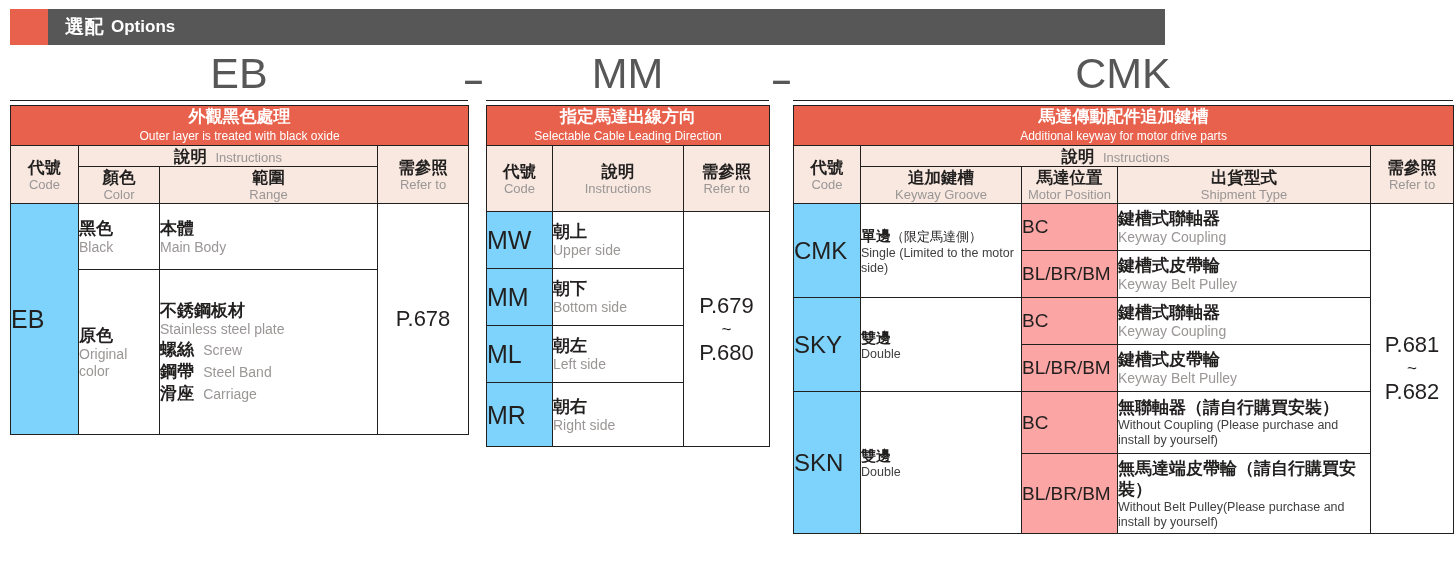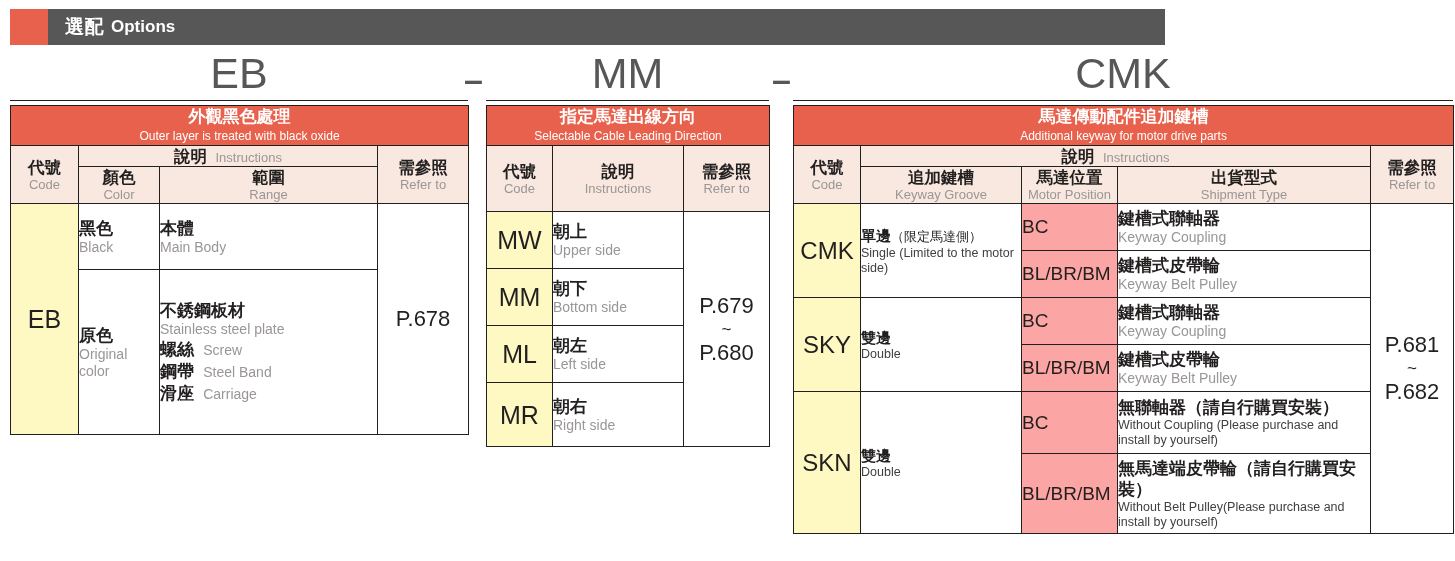--- a/index.html
+++ b/index.html
@@ -97,22 +97,21 @@
     background: #f8e8e0;
     text-align: center;
     padding: 4px 3px;
   }
   .hdr .cn  { font-size: 16.5px; font-weight: bold; color: #221f1f; line-height: 20px; }
   .hdr .en  { font-size: 13px; color: #9a9695; line-height: 16px; }
   .hdr.inline .cn, .hdr.inline .en { display: inline; }
   .hdr.inline .en { margin-left: 4px; }
 
   .code-cell {
-    background: #fef9c3;
-    text-align: center;
+    background: #7dd3fc;
     font-size: 25px;
     color: #221f1f;
     line-height: 30px;
   }
   .code-cell.small { font-size: 24px; }
 
   .body-cell {
     background: #ffffff;
     padding: 7px 8px 8px 10px;
     font-size: 15px;

